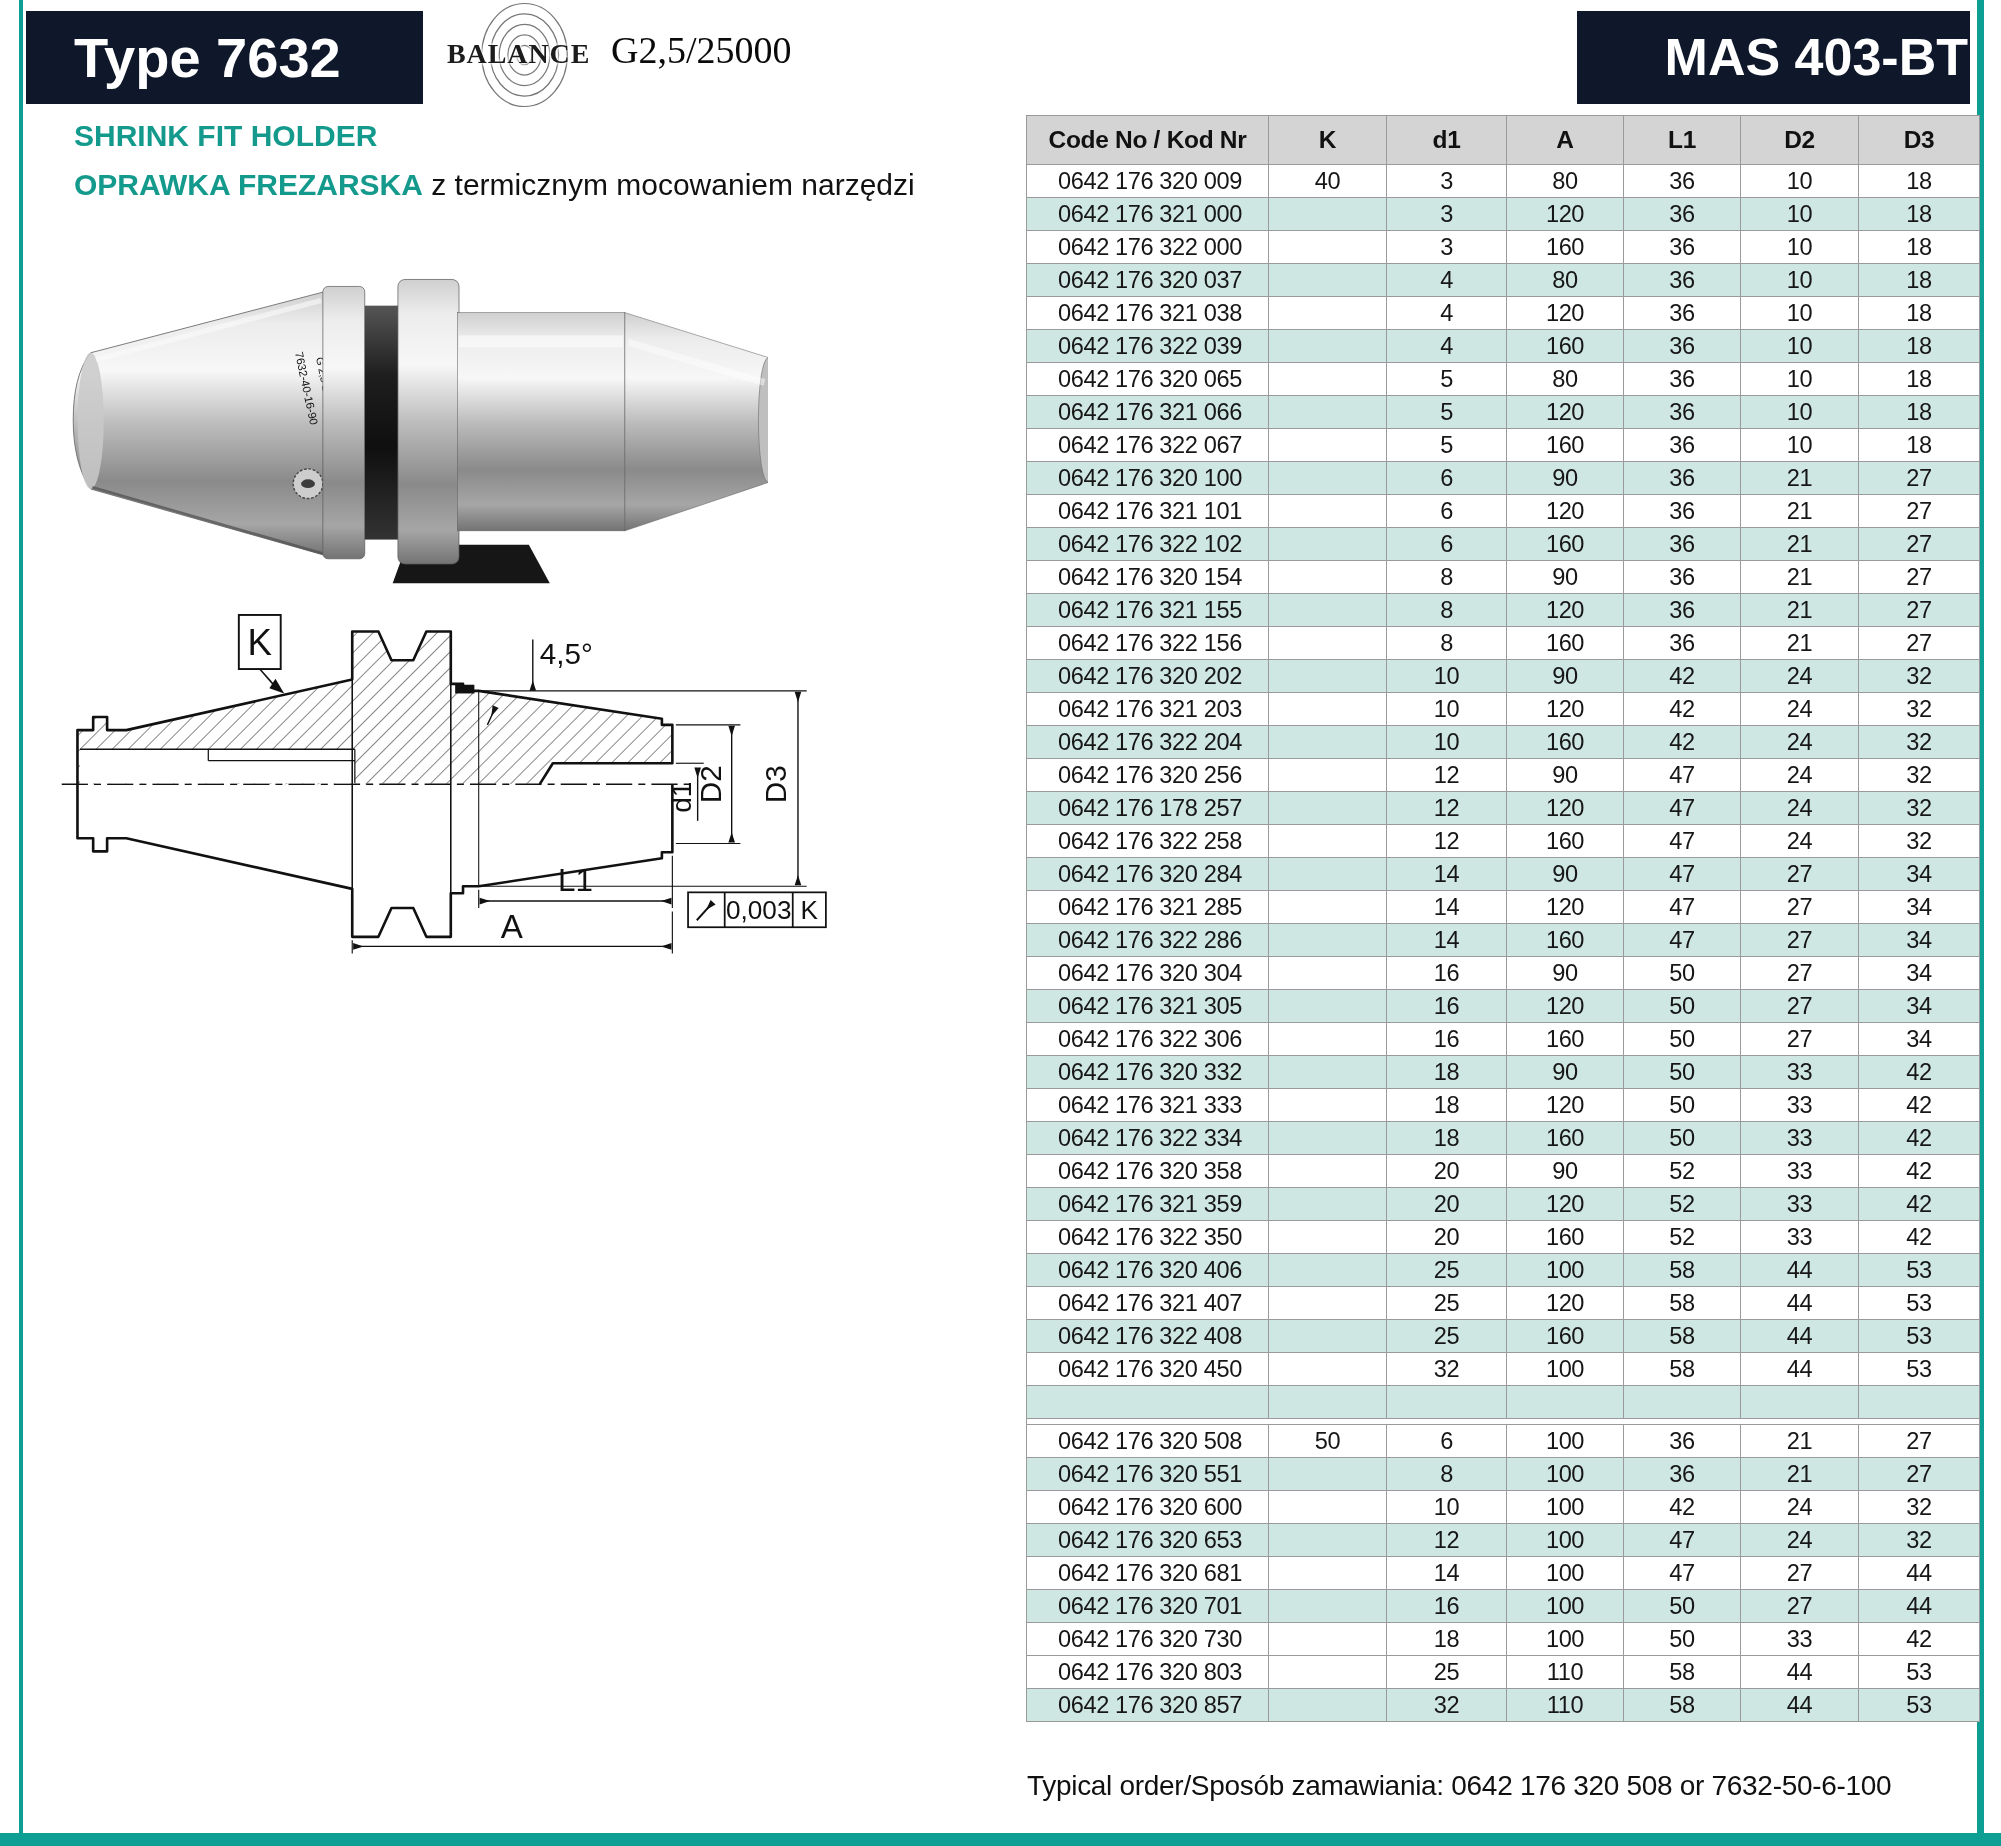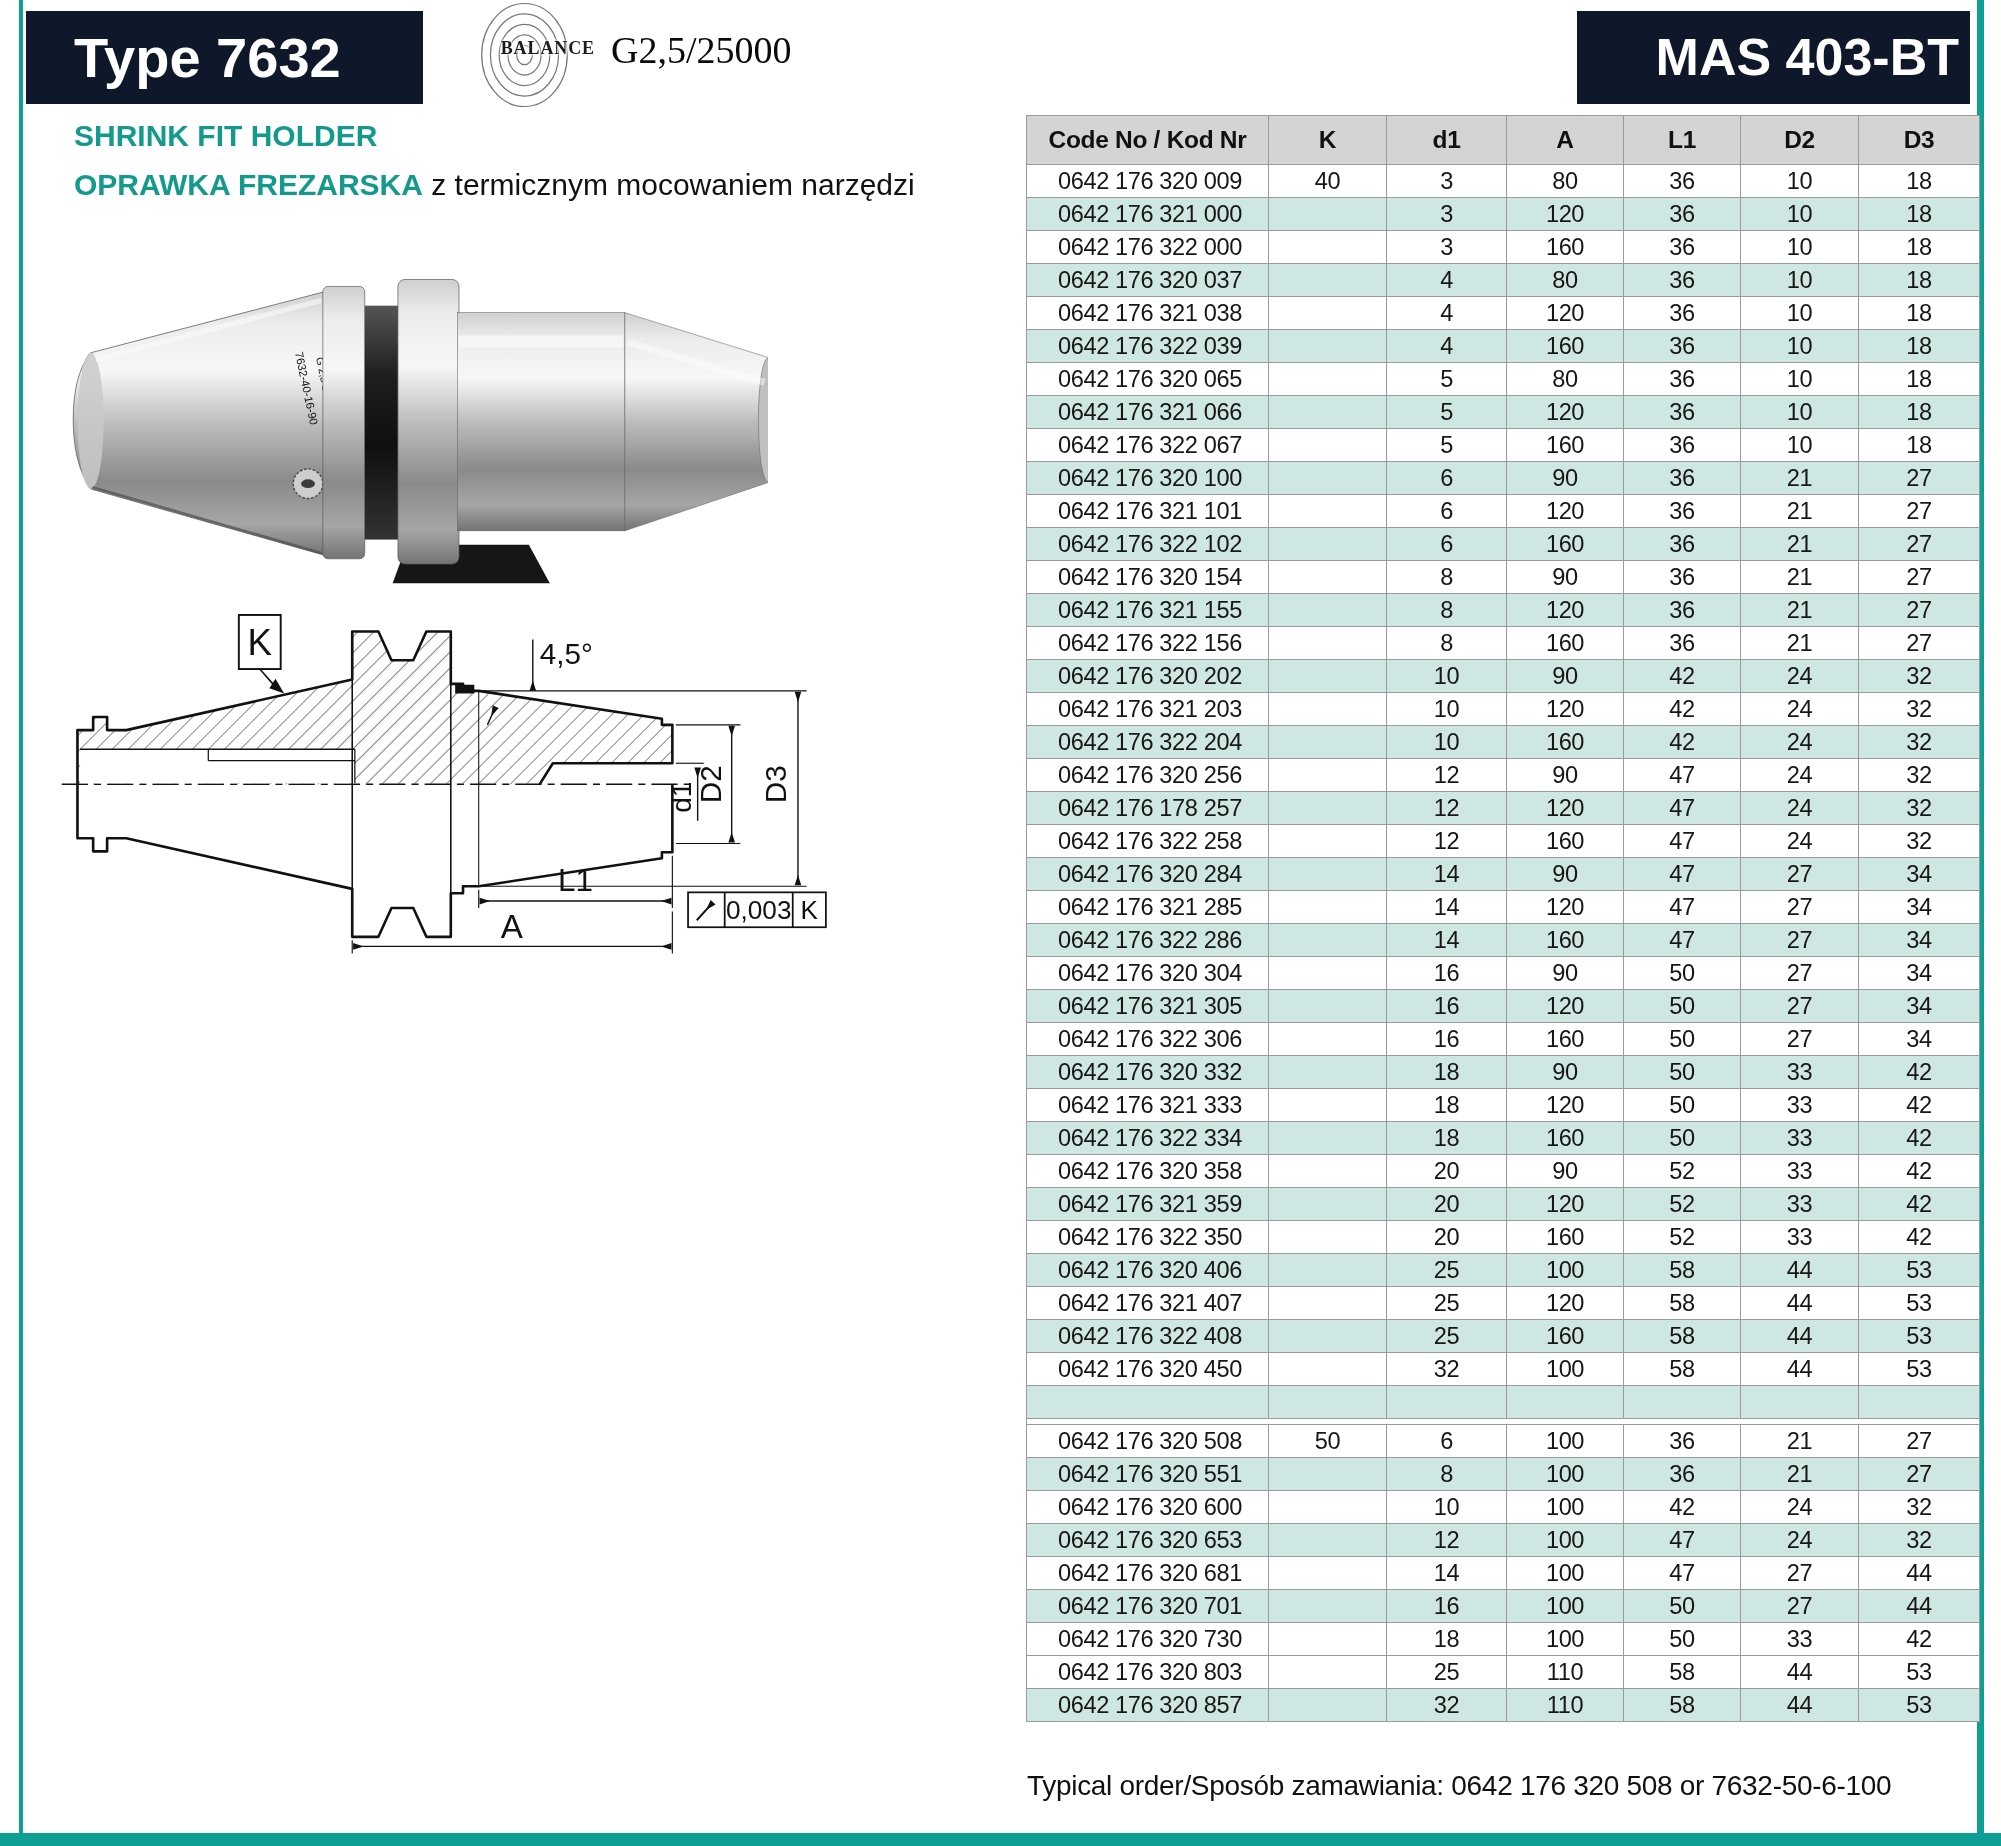--- a/index.html
+++ b/index.html
@@ -2,24 +2,24 @@
 <html style="font-size:14px"><head>
 <meta charset="utf-8">
 <style>
   html,body{margin:0;padding:0;background:#fff;}
   #page{position:relative;width:2002px;height:1846px;background:#fff;overflow:hidden;
         font-family:"Liberation Sans",sans-serif;color:#111;}
   .absl{position:absolute;}
   
   .graybar{background:#0f172a;color:#fff;font-weight:bold;}
   #type-bar{left:26px;top:10.5px;width:397px;height:93px;font-size:56px;line-height:93px;padding-left:48px;box-sizing:border-box;}
-  #mas-bar{left:1577px;top:10.5px;width:393px;height:93px;font-size:52px;line-height:93px;text-align:right;padding-right:11px;box-sizing:border-box;}
+  #mas-bar{left:1577px;top:10.5px;width:393px;height:93px;font-size:52px;line-height:93px;text-align:right;padding-right:2px;box-sizing:border-box;}
   #balance-rings{left:459px;top:0px;}
-  #balance-word{left:447px;top:38px;width:148px;text-align:right;font-family:"Liberation Serif",serif;
-      font-weight:bold;font-size:18px;letter-spacing:0.9px;color:#1c1c1c;
+  #balance-word{left:447px;top:38px;width:148px;text-align:left;font-family:"Liberation Serif",serif;
+      font-weight:bold;font-size:28px;letter-spacing:0.9px;color:#1c1c1c;
       text-shadow:0 0 3.5px #fff,0 0 3.5px #fff,0 0 5.2px #fff;}
   #balance-spec{left:611px;top:28px;font-size:38px;color:#0a0a0a;font-family:Liberation Serif, serif;}
   
   .accent-v{width:4.4px;top:0;height:1846px;background:#0D9F93;}
   #edge-left{left:19px;}
   #edge-right{left:1977px;width:7px;}
   #bottom-bar{left:0;top:1833px;width:2002px;height:13px;background:#0D9F93;}
   
   #title-en{left:74px;top:119px;font-size:30px;font-weight:bold;color:#149A8C;}
   #title-pl{left:74px;top:168px;font-size:30px;}

